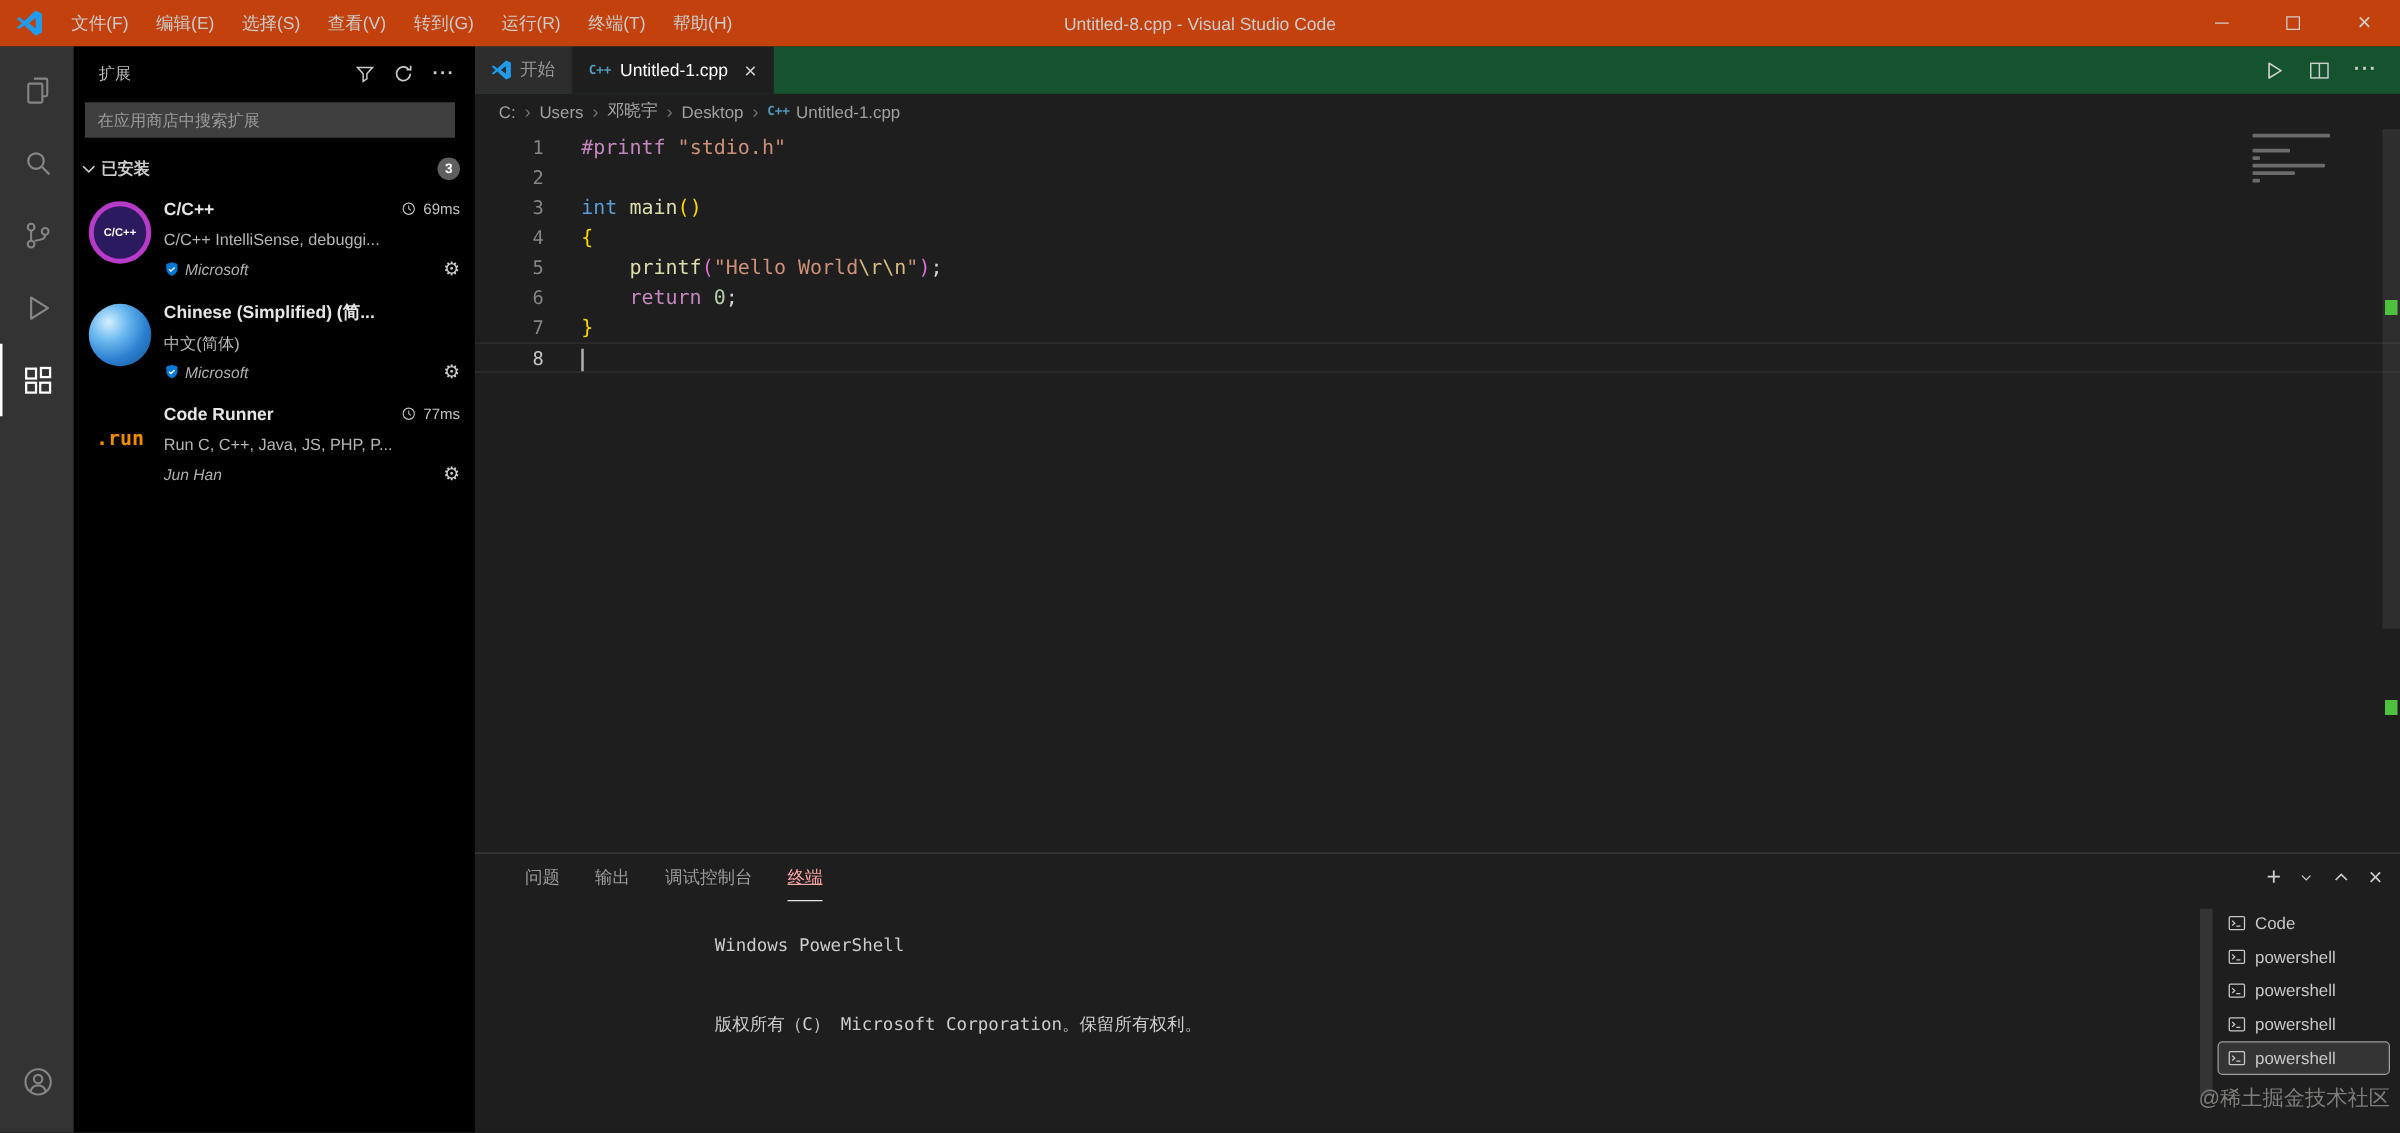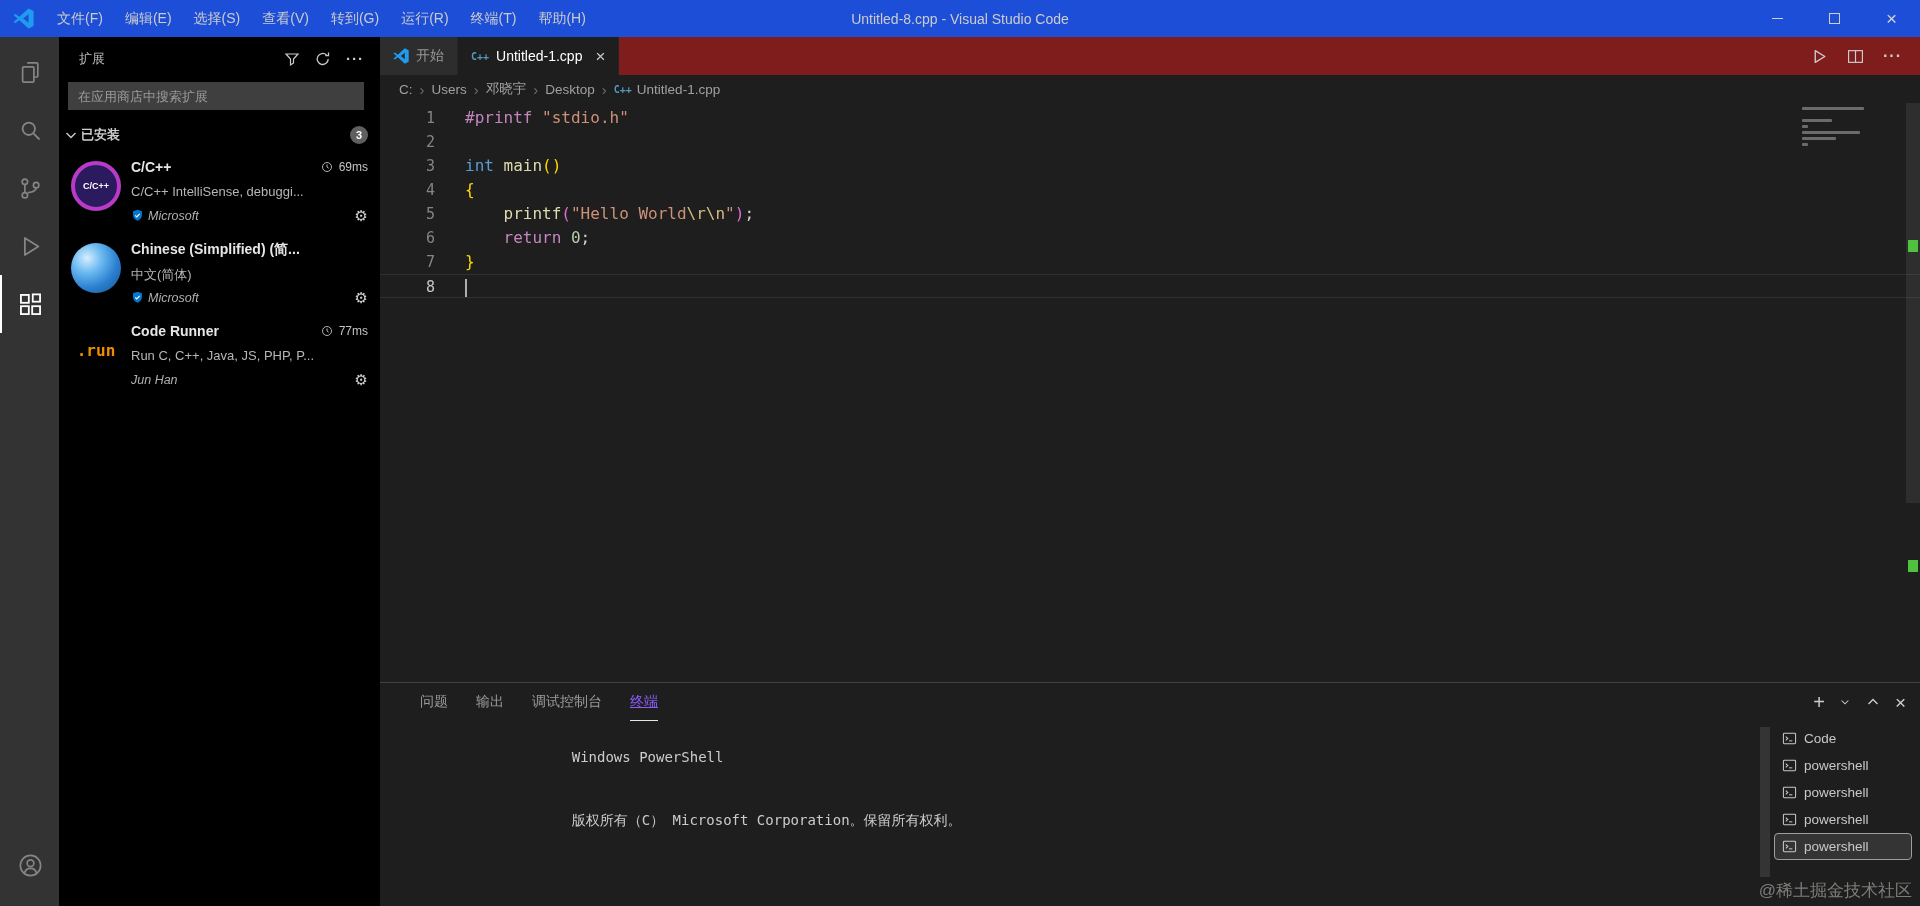--- a/index.html
+++ b/index.html
@@ -1,21 +1,21 @@
 <!DOCTYPE html>
 <html><head>
 <meta charset="utf-8">
 <style>
   * { margin:0; padding:0; box-sizing:border-box; }
   html,body { width:1920px; height:906px; overflow:hidden; background:#1e1e1e;
               font-family:"Liberation Sans","DejaVu Sans",sans-serif; }
   .app { width:1920px; height:906px; display:flex; flex-direction:column; position:relative; }
 
   
-  .titlebar { height:37px; background:#1d4ed8; display:flex; 
+  .titlebar { height:37px; background:#c2410c; display:flex; 
               color:#cccccc; font-size:14px; flex:none; position:relative; }
   .tb-logo { width:46px; display:flex; align-items:center; justify-content:center; }
   .menus { display:flex; height:100%; }
   .menu-item { padding:0 11px; display:flex; align-items:center; cursor:default; }
   .window-title { position:absolute; left:50%; top:0; height:37px; display:flex; align-items:center;
                   transform:translateX(-50%); color:#cccccc; }
   .win-controls { margin-left:auto; display:flex; height:100%; }
   .win-btn { width:57px; display:flex; align-items:center; justify-content:center; color:#d0d0d0; }
   .min-glyph { width:11px; height:1px; background:#d0d0d0; display:inline-block; }
   .max-glyph { width:11px; height:11px; border:1px solid #d0d0d0; display:inline-block; }
@@ -68,21 +68,21 @@
   .ext-desc { font-size:13px; color:#b6b6b6; white-space:nowrap; overflow:hidden; }
   .ext-footer { display:flex; align-items:center; }
   .ext-pub { display:flex; align-items:center; gap:4px; font-size:12.5px; color:#b0b0b0;font-style:italic; }
   .ext-pub svg { width:13px; height:13px; }
   .ext-gear { margin-left:auto; color:#d0d0d0; font-size:15px; line-height:1; }
 
   
   .main { flex:1; display:flex; flex-direction:column; min-width:0; background:#1e1e1e; }
   .editor { height:645px; display:flex; flex-direction:column; flex:none; min-width:0; }
 
-  .tabbar { height:38px; background:#7f1d1d; display:flex; align-items:stretch; flex:none; }
+  .tabbar { height:38px; background:#14532d; display:flex; align-items:stretch; flex:none; }
   .tab { display:flex; align-items:center; gap:7px; padding:0 13px; font-size:14px;
          background:#2d2d2d; color:#969696; border-right:1px solid #252526; }
   .tab.active { background:#1e1e1e; color:#ffffff; }
   .tab svg { width:16px; height:16px; }
   .tab-close { font-size:17px; color:#cccccc; margin-left:6px; line-height:1; }
   .cpp-badge { color:#519aba; font-weight:700; font-size:10px;
                font-family:"DejaVu Sans Mono","Liberation Mono",monospace; }
   .tab-actions { margin-left:auto; display:flex; align-items:center; gap:19px; padding-right:18px;
                  color:#cccccc; }
   .tab-actions svg { width:17px; height:17px; }
@@ -119,40 +119,40 @@
   .scroll-slider { position:absolute; top:0; right:0; width:14px; height:400px;
                    background:rgba(121,121,121,0.18); }
   .ruler-mark { position:absolute; right:2px; width:10px; height:12px; background:#4ec13e; }
 
   
   .panel { height:224px; flex:none; border-top:1px solid #424242; display:flex;
            flex-direction:column; background:#1e1e1e; min-width:0; }
   .panel-header { height:38px; display:flex; align-items:stretch; padding:0 14px 0 40px; flex:none; }
   .panel-tab { margin-right:28px; font-size:14px; color:#9b9b9b; display:flex; align-items:center;
                border-bottom:1px solid transparent; }
-  .panel-tab.active { color:#8b5cf6; border-bottom-color:#e7e7e7;text-decoration:underline; }
+  .panel-tab.active { color:#fca5a5; border-bottom-color:#e7e7e7;text-decoration:underline; }
   .panel-actions { margin-left:auto; display:flex; align-items:center; gap:14px; color:#cccccc; }
   .panel-actions svg { width:16px; height:16px; }
   .pa-plus { font-size:20px; line-height:1; }
   .pa-close { font-size:19px; line-height:1; }
   .panel-body { flex:1; display:flex; min-height:0; }
   .terminal { flex:1; min-width:0; padding:5px 10px 0 40px; position:relative;
               font-family:"DejaVu Sans Mono","Liberation Mono",monospace; font-size:14px;
               line-height:21px; color:#cccccc; }
   .term-line { min-height:21px; white-space:pre; }
   .tk-tfg   { color:#cccccc; }
   .term-scroll { position:absolute; top:6px; right:0; width:10px; height:150px;
                  background:rgba(121,121,121,0.25); }
   .term-list { width:150px; flex:none; padding:4px 8px 0 4px; }
   .term-list-item { height:27px; display:flex; align-items:center; gap:7px; font-size:13.5px;
                     color:#c8c8c8; padding:0 7px; border:1px solid transparent; border-radius:4px; }
   .term-list-item svg { width:15px; height:15px; flex:none; }
   .term-list-item.selected { background:rgba(255,255,255,0.10); border-color:#9d9d9d; }
 
-  .watermark { position:absolute; right:8px; bottom:4px; color:#7d7d7a; font-size:17px; z-index:10; }
+  .watermark { position:absolute; right:8px; bottom:16px; color:#7d7d7a; font-size:17px; z-index:10; }
 </style>
 </head>
 <body>
 
 <div class="app">
 
   <div class="titlebar">
     <span class="tb-logo">
       <svg viewBox="0 0 100 100" width="21" height="21">
           <path fill="#1f9cf0" fill-rule="evenodd" d="M74 2 30 42 12 28 2 33 22 50 2 67 12 72 30 58 74 98 98 86 V14 Z M74 30 v40 L48 50 Z"></path>

